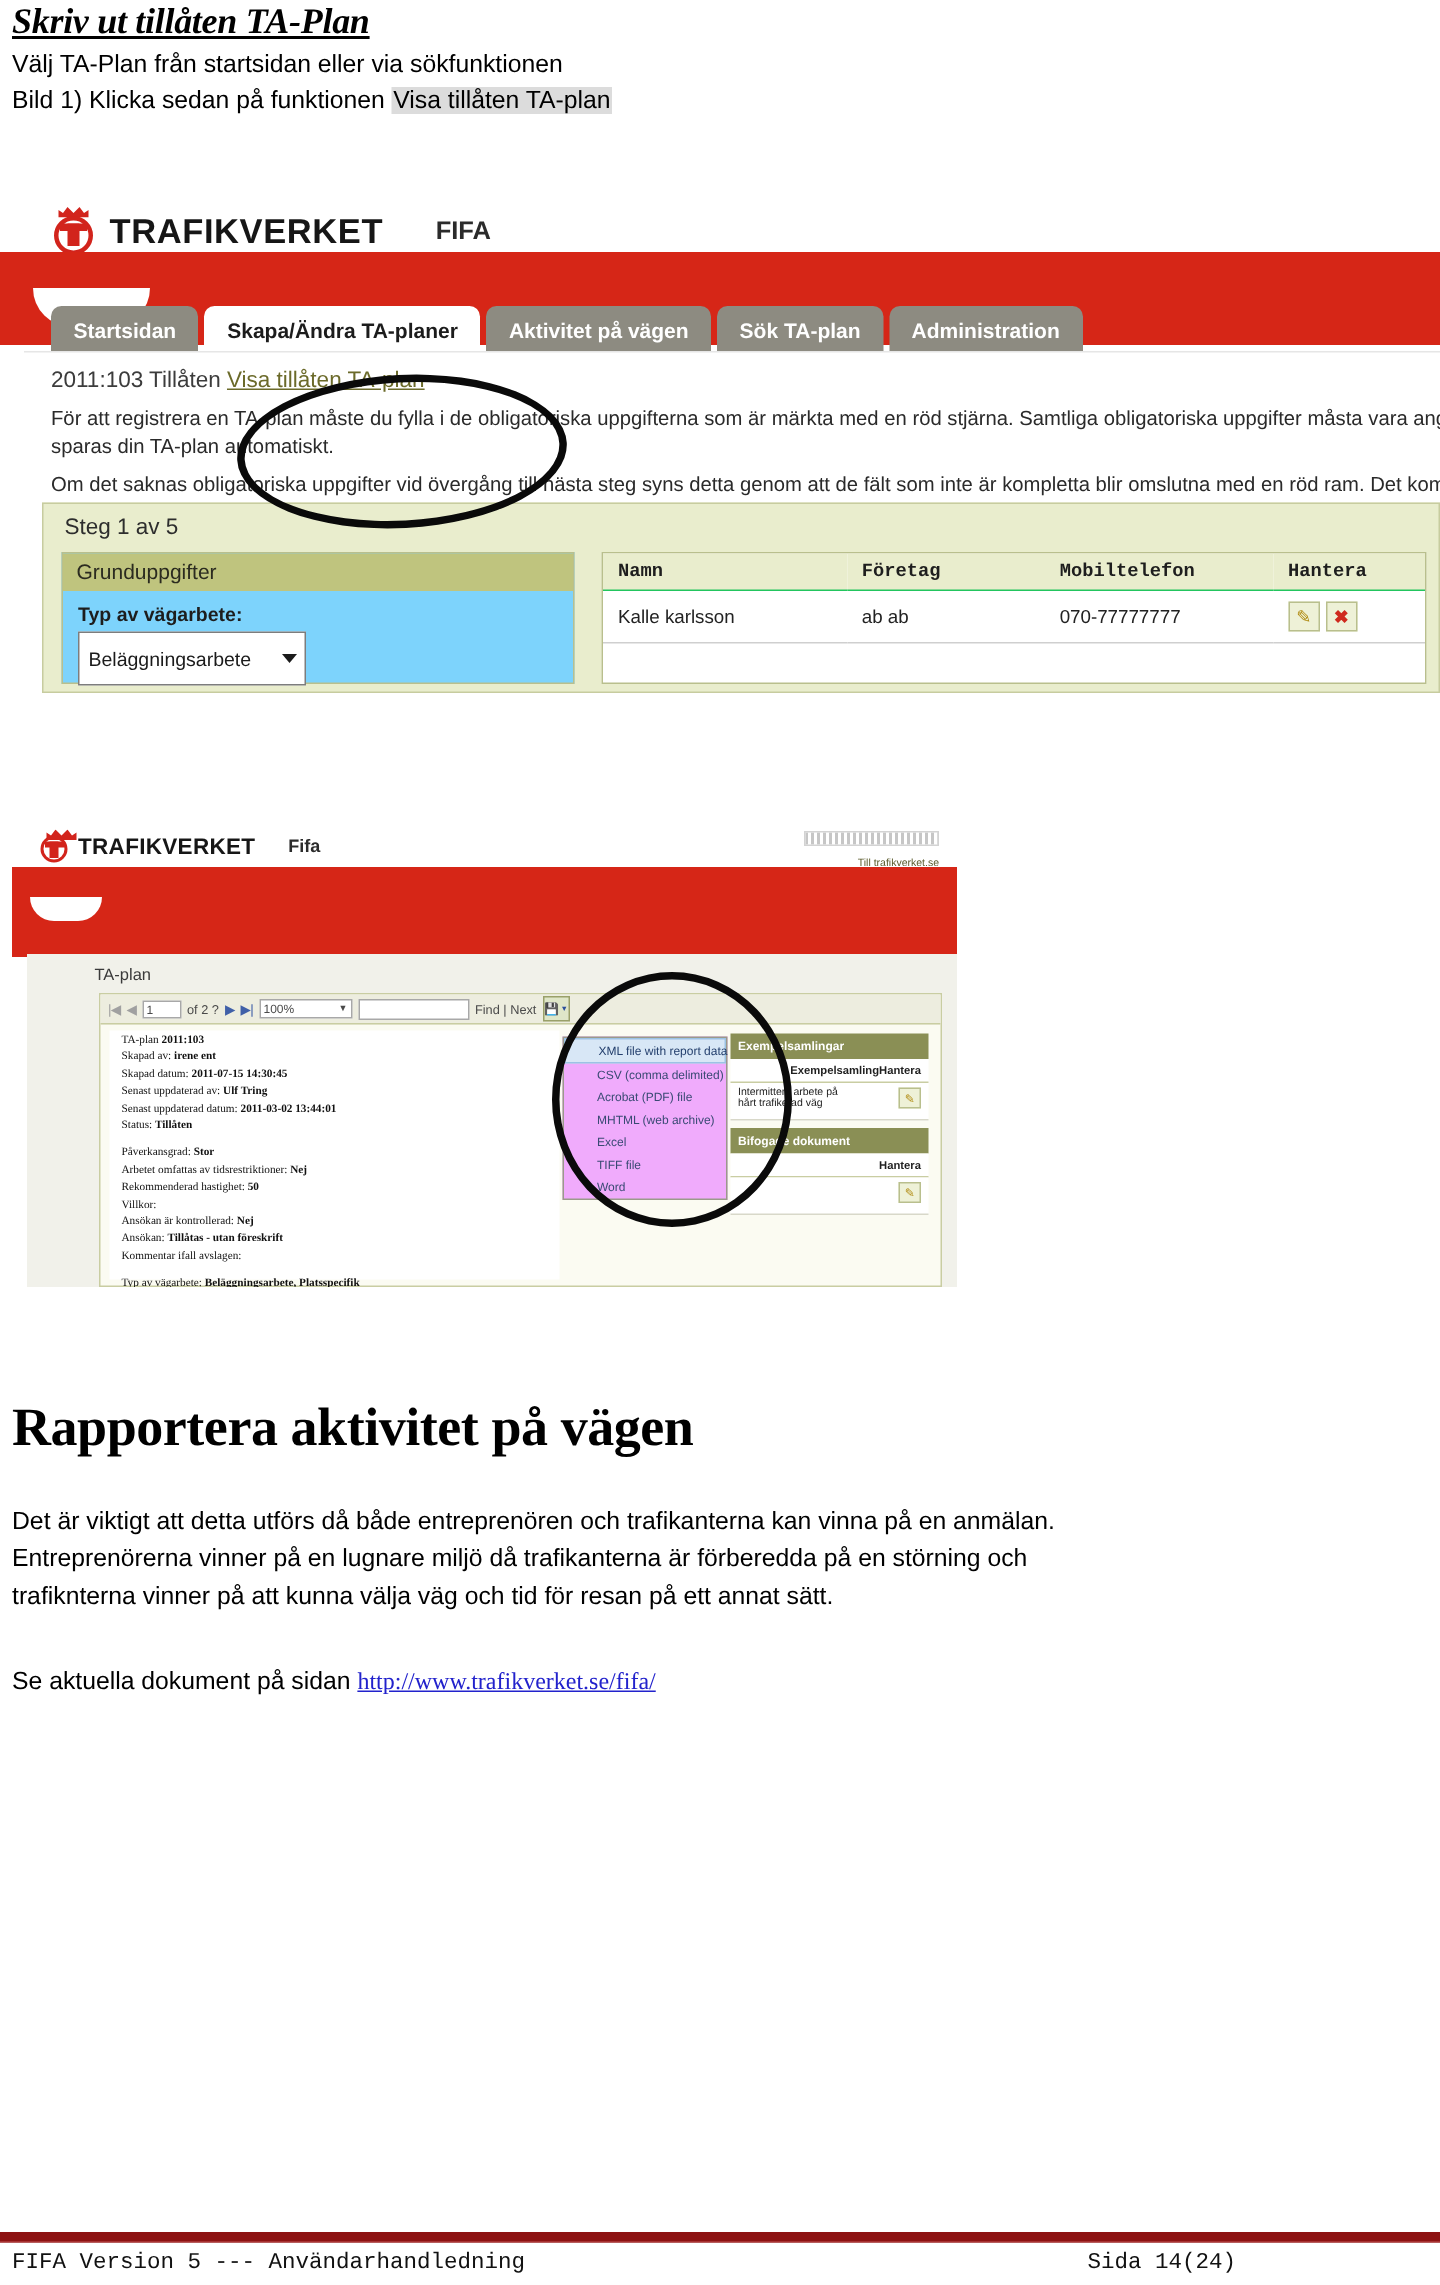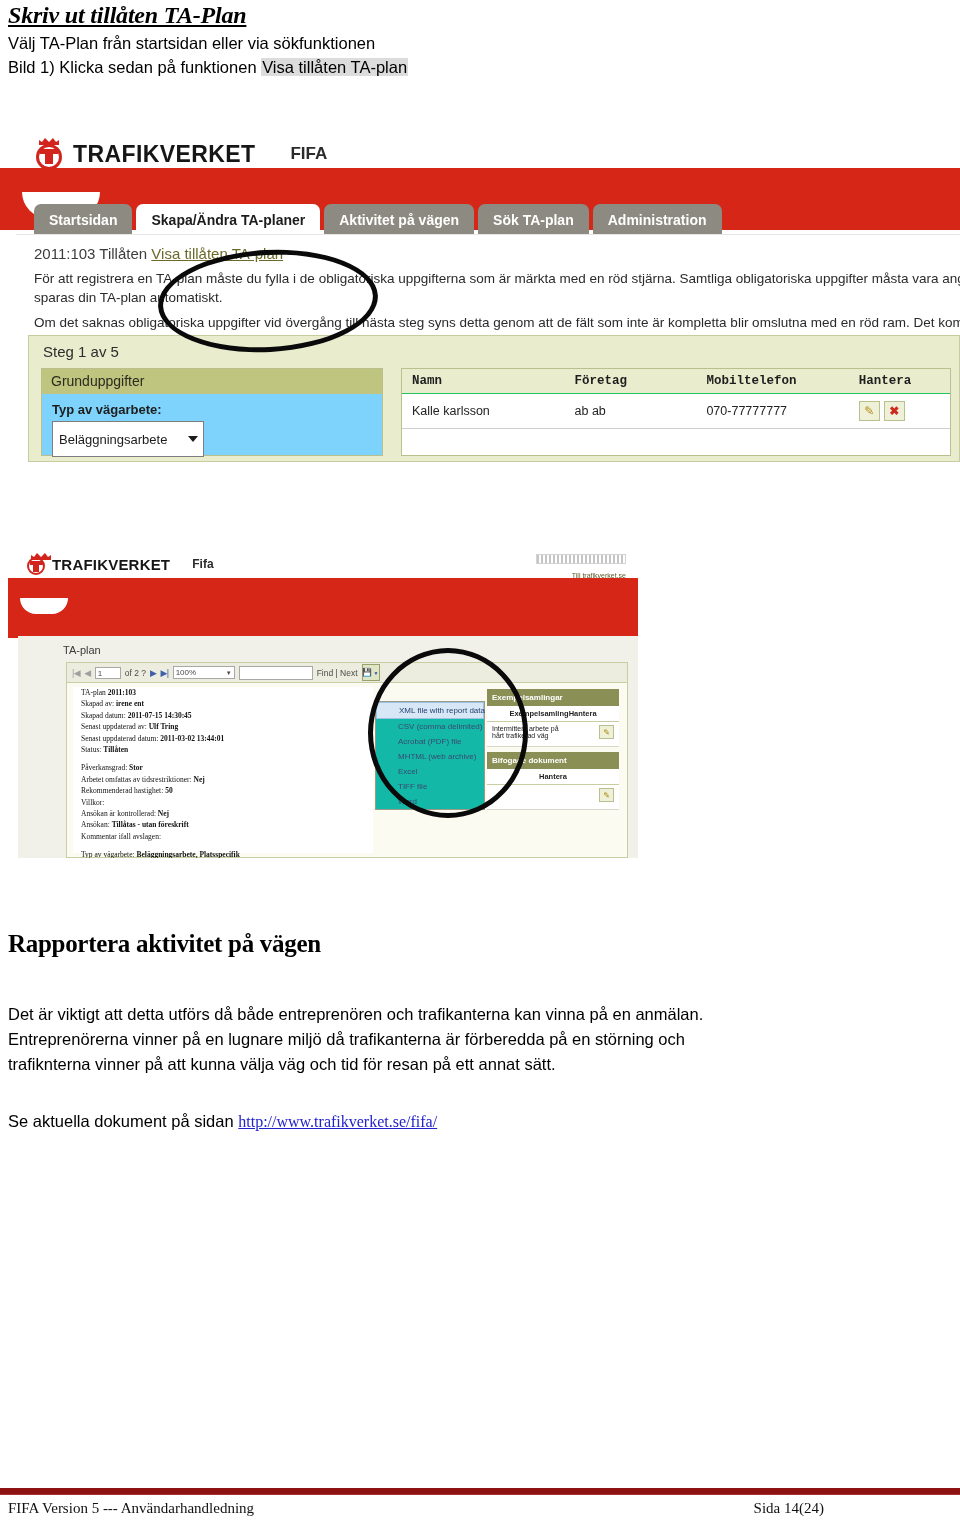--- a/index.html
+++ b/index.html
@@ -250,39 +250,39 @@
   }
   .rep-line {
     font-family: "Liberation Serif", serif;
     font-size: 7.5px; color: #111; line-height: 1.52; white-space: nowrap;
     padding-left: 8px;
   }
   .rep-line b { font-weight: bold; }
   .rep-gap { height: 7px; }
 
   .exp-menu {
-    position: absolute; left: 308px; top: 38px; width: 108px;
-    background: #14b8a6; border: 1px solid #9a9a8a; z-index: 6;
+    position: absolute; left: 308px; top: 28px; width: 108px;
+    background: #f0abfc; border: 1px solid #9a9a8a; z-index: 6;
   }
   .exp-item {
     font-size: 8px; color: #3a4a74; padding: 3px 5px 3px 22px; white-space: nowrap;
   }
   .exp-item.sel { background: #d8e7f6; border: 1px solid #9cc2e4; color:#25406e; }
 
   .side-panels {
     position: absolute; left: 420px; top: 26px; width: 132px;
   }
   .sp-hd {
     background: #8a8f55; color: #ffffff; font-size: 8px; font-weight: bold;
     padding: 4px 5px; white-space: nowrap; overflow: hidden;
   }
   .sp-sub {
     background: #ffffff; color: #1f1f1f; font-size: 7.5px; font-weight: bold;
     padding: 3px 5px; border-bottom: 1px solid #c9cda2;
-    display: flex; justify-content: center;
+    display: flex; justify-content: flex-end;
   }
   .sp-row {
     background: #ffffff; font-size: 7px; color: #222; padding: 3px 5px;
     display: flex; justify-content: space-between; align-items: flex-start;
     border-bottom: 1px solid #d8d8c9; min-height: 18px;
   }
   .sp-row .mini-ic {
     width: 13px; height: 12px; border: 1px solid #b9bf8d; background: #eef1d7;
     color: #b08a10; font-size: 8px; display: flex; align-items: center; justify-content: center;
     flex: 0 0 auto;
@@ -297,21 +297,21 @@
     pointer-events: none;
     z-index: 30;
   }
   #ell1 { left: 158px; top: 250px; width: 210px; height: 92px; transform: rotate(-3deg); }
   #ell2 { left: 368px; top: 648px; width: 150px; height: 160px; }
 
   
   .sec-title {
     position: absolute; left: 8px; top: 930px;
     font-family: "Liberation Serif", serif;
-    font-weight: bold; font-size: 25px; letter-spacing: -0.3px;
+    font-weight: bold; font-size: 36px; letter-spacing: -0.3px;
   }
   .body-block { position: absolute; left: 8px; top: 1002px; width: 944px; }
   .body-line {
     font-size: 16.5px; line-height: 1.52; white-space: nowrap;
   }
   .link-block { position: absolute; left: 8px; top: 1112px; }
   .link-line { font-size: 16.5px; }
   .url-link {
     font-family: "Liberation Serif", serif;
     color: #2222cc; text-decoration: underline; font-size: 16px;
@@ -319,21 +319,21 @@
 
   
   .footer-rule {
     position: absolute; left: 0; top: 1488px; width: 960px; height: 6px;
     background: #8d1212; border-bottom: 1px solid #a83232;
   }
   .footer-row {
     position: absolute; left: 0; top: 1500px; width: 832px;
     display: flex; justify-content: space-between; padding: 0 8px;
     box-sizing: border-box;
-    font-family: Liberation Serif, serif; font-size: 15px; color: #111;
+    font-family: Liberation Mono, monospace; font-size: 15px; color: #111;
   }
 </style>
 </head>
 <body>
 
 <div class="doc-head">
   <div class="doc-title">Skriv ut tillåten TA-Plan</div>
   <div class="doc-line">Välj TA-Plan från startsidan eller via sökfunktionen</div>
   <div class="doc-line"><span>Bild 1) Klicka sedan på funktionen </span><span class="hl">Visa tillåten TA-plan</span></div>
 </div>

